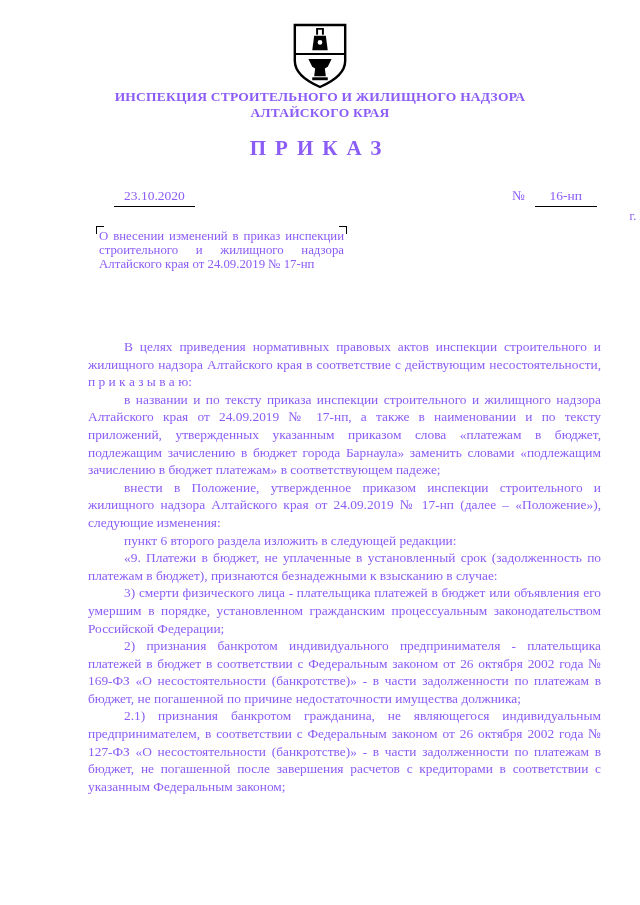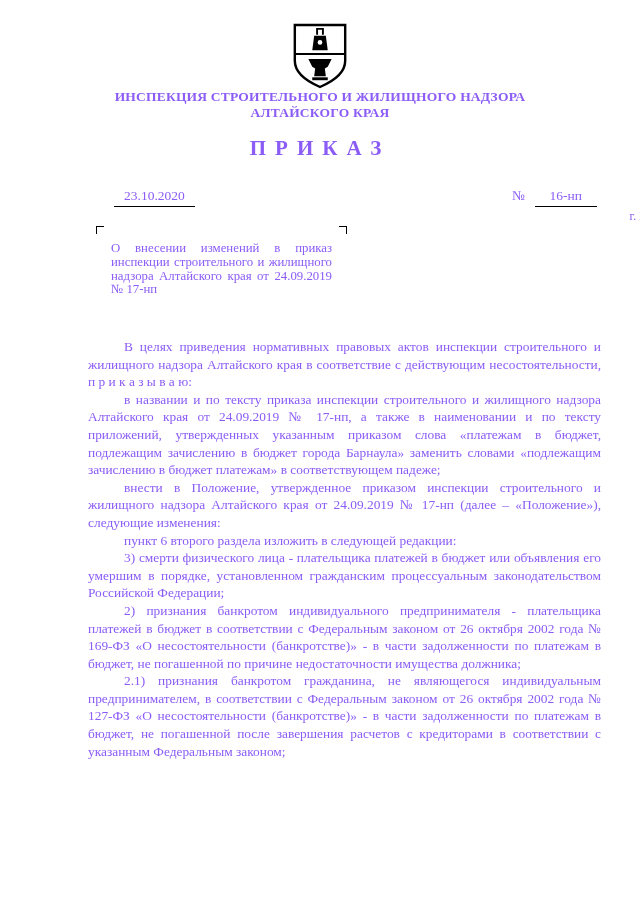--- a/index.html
+++ b/index.html
@@ -96,21 +96,21 @@
   
   .title-block {
     position: absolute;
     left: 99px;
     top: 230px;
     width: 245px;
     font-size: 12.8px;
     line-height: 13.8px;
     text-align: justify;
   }
-  .title-block p { margin: 12px; }
+  .title-block p { margin: 0; }
   .corner {
     position: absolute;
     width: 7px;
     height: 7px;
   }
   .corner-left {
     left: -3px;
     top: -4px;
     border-left: 1px solid #000;
     border-top: 1px solid #000;
@@ -175,18 +175,19 @@
     <span class="corner corner-left"></span>
     <span class="corner corner-right"></span>
     <p>О внесении изменений в приказ инспекции строительного и жилищного надзора Алтайского края от 24.09.2019 № 17-нп</p>
   </div>
 
   <div class="body-text">
     <p>В целях приведения нормативных правовых актов инспекции строительного и жилищного надзора Алтайского края в соответствие с действующим несостоятельности, п р и к а з ы в а ю:</p>
     <p>в названии и по тексту приказа инспекции строительного и жилищного надзора Алтайского края от 24.09.2019 № 17-нп, а также в наименовании и по тексту приложений, утвержденных указанным приказом слова «платежам в бюджет, подлежащим зачислению в бюджет города Барнаула» заменить словами «подлежащим зачислению в бюджет платежам» в соответствующем падеже;</p>
     <p>внести в Положение, утвержденное приказом инспекции строительного и жилищного надзора Алтайского края от 24.09.2019 № 17-нп (далее – «Положение»), следующие изменения:</p>
     <p>пункт 6 второго раздела изложить в следующей редакции:</p>
+    <p>«9. Платежи в бюджет, не уплаченные в установленный срок (задолженность по платежам в бюджет), признаются безнадежными к взысканию в случае:</p>
     <p>3) смерти физического лица - плательщика платежей в бюджет или объявления его умершим в порядке, установленном гражданским процессуальным законодательством Российской Федерации;</p>
     <p>2) признания банкротом индивидуального предпринимателя - плательщика платежей в бюджет в соответствии с Федеральным законом от 26 октября 2002 года № 169-ФЗ «О несостоятельности (банкротстве)» - в части задолженности по платежам в бюджет, не погашенной по причине недостаточности имущества должника;</p>
     <p>2.1) признания банкротом гражданина, не являющегося индивидуальным предпринимателем, в соответствии с Федеральным законом от 26 октября 2002 года № 127-ФЗ «О несостоятельности (банкротстве)» - в части задолженности по платежам в бюджет, не погашенной после завершения расчетов с кредиторами в соответствии с указанным Федеральным законом;</p>
   </div>
 
 </div>
 
 </body></html>

